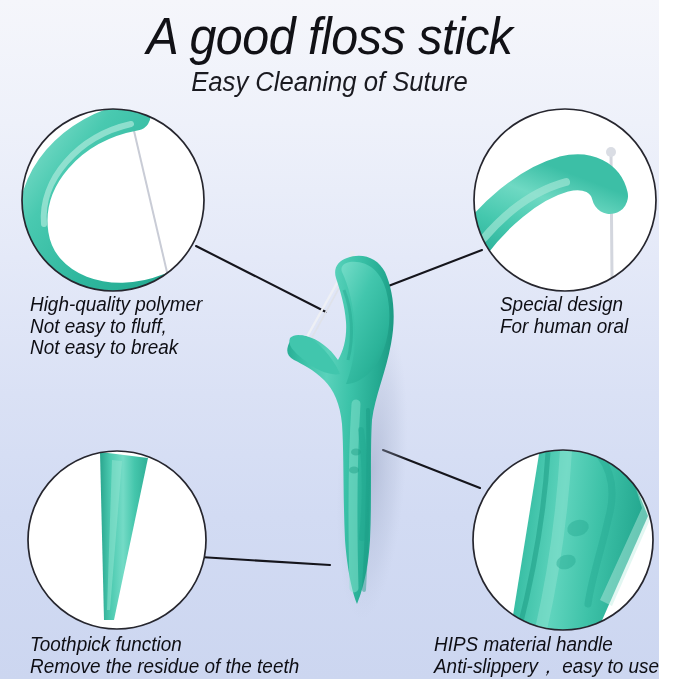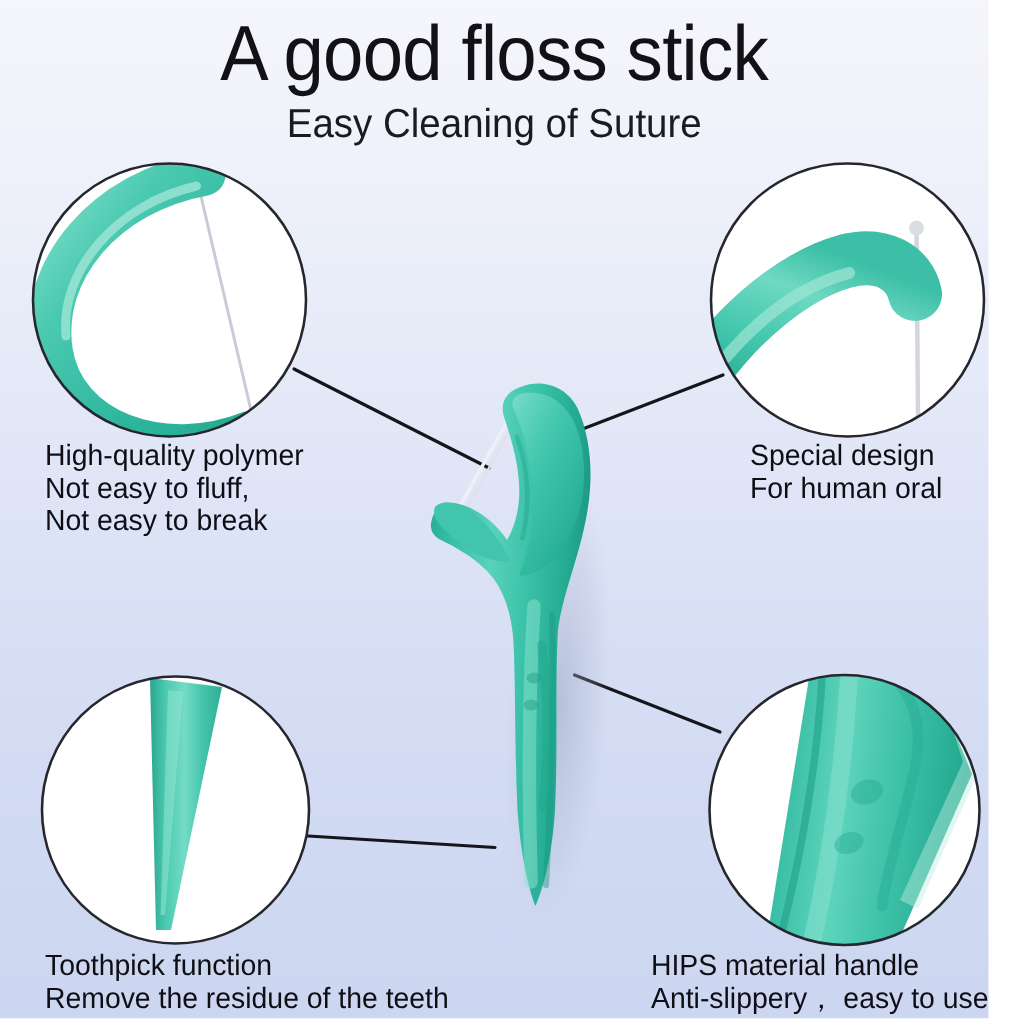--- a/index.html
+++ b/index.html
@@ -13,20 +13,21 @@
     height: 679px;
     overflow: hidden;
     background: linear-gradient(180deg,
         #f5f6fb 0%,
         #eef1fa 18%,
         #e4e9f8 38%,
         #dae1f5 58%,
         #d2dbf3 76%,
         #ccd6f0 100%);
     font-family: "Liberation Sans", sans-serif;
+    font-style: italic;
     -webkit-font-smoothing: antialiased;
   }
 
   
   #title {
     position: absolute;
     left: 0; right: 0;
     top: 6px;
     text-align: center;
     font-size: 52px;

